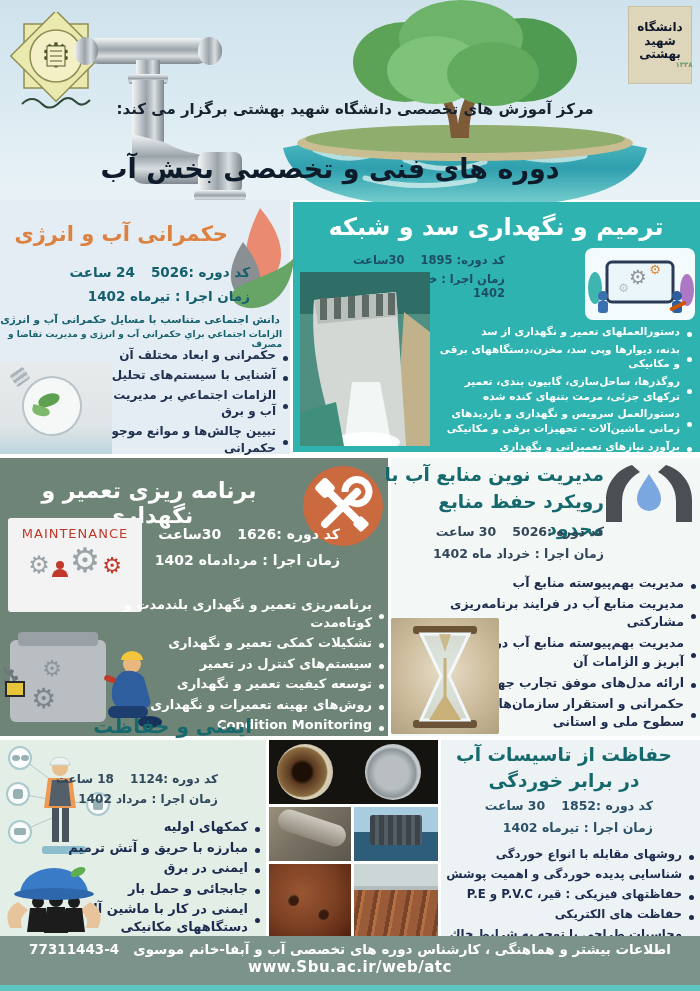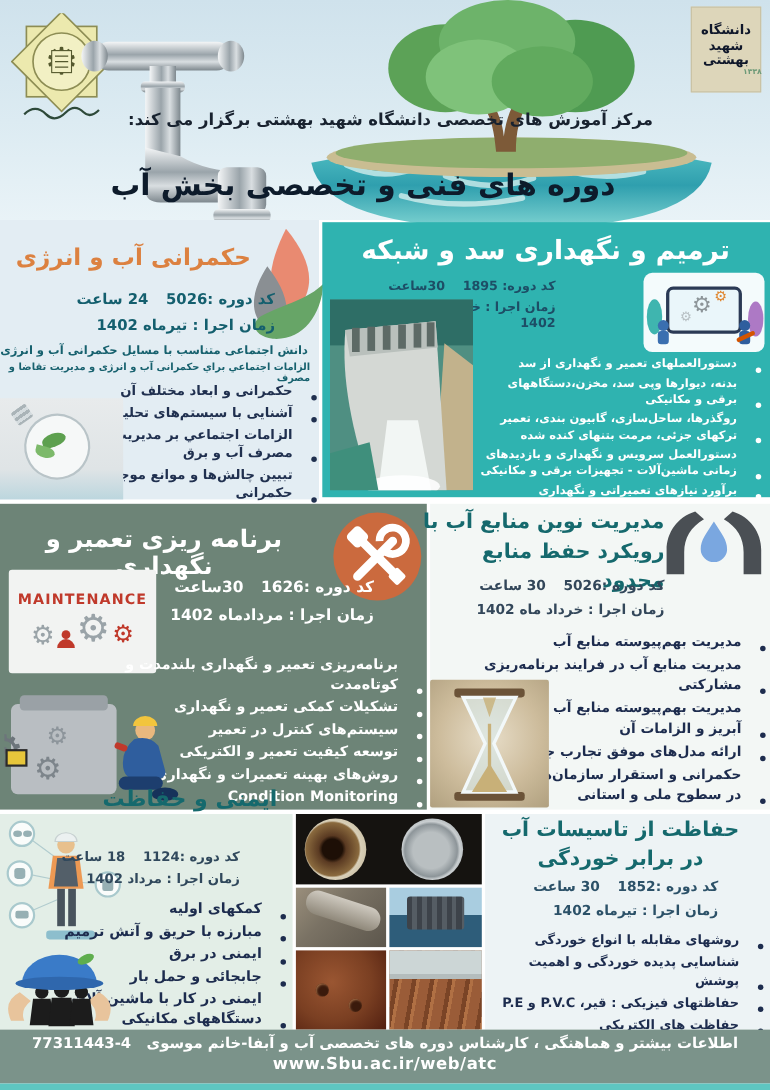--- a/index.html
+++ b/index.html
@@ -10,21 +10,21 @@
   .hdr{left:0;top:0;width:700px;height:200px;background:linear-gradient(180deg,#cfe2ec 0%,#dcebf2 55%,#e9f3f7 100%);}
   .organizer{left:100px;top:100px;width:510px;text-align:center;font-size:15px;font-weight:bold;color:#18222f;}
   .main-title{left:90px;top:153px;width:480px;text-align:center;font-size:27px;font-weight:bold;color:#0d1b2b;letter-spacing:0;}
   .sbu-box{left:628px;top:6px;width:62px;height:76px;background:#ddd6ba;border:1px solid #c8c1a4;
            display:flex;flex-direction:column;align-items:center;justify-content:center;gap:1px;}
   .sbu-box div{color:#0f172a;font-weight:bold;font-size:12px;line-height:1.05;}
   .sbu-year{font-size:7px !important;color:#6d9a78 !important;margin-left:48px;}
   
   .card{box-sizing:border-box;}
   .codeline{display:flex;gap:16px;font-weight:bold;align-items:baseline;}
-  .bullets .bullet{display:flex;gap:17px;align-items:flex-end;margin-bottom:3px;}
+  .bullets .bullet{display:flex;gap:7px;align-items:center;margin-bottom:3px;}
   .bullets .dot{width:5px;height:5px;border-radius:50%;background:currentColor;margin-top:6px;flex:0 0 auto;}
   .bullets .bt{text-align:right;}
   
   .c-gov{left:0;top:200px;width:290px;height:254px;background:#e3edf3;}
   .gov-title{left:0;top:222px;width:228px;text-align:right;font-size:21px;font-weight:bold;color:#dc8140;}
   .gov-code{left:15px;top:264px;width:235px;justify-content:flex-start;font-size:13.5px;color:#145f6e;}
   .gov-time{left:15px;top:288px;width:235px;text-align:right;font-size:13.5px;font-weight:bold;color:#145f6e;}
   .gov-sub1{left:0;top:313px;width:286px;text-align:right;font-size:10.5px;font-weight:bold;color:#17616e;padding-right:6px;box-sizing:border-box;}
   .gov-sub2{left:0;top:329px;width:286px;text-align:right;font-size:9px;font-weight:bold;color:#17616e;padding-right:4px;box-sizing:border-box;}
   .gov-bullets{left:14px;top:347px;width:274px;font-size:12px;font-weight:bold;color:#20304f;line-height:1.4;}
@@ -40,21 +40,21 @@
   .dam-code{left:350px;top:253px;width:155px;justify-content:flex-start;font-size:11.5px;color:#1d4e66;}
   .dam-time{left:350px;top:272px;width:155px;text-align:right;font-size:11.5px;font-weight:bold;color:#1d4e66;}
   .dam-illu{left:585px;top:248px;width:110px;height:72px;background:#f4fbfc;border-radius:8px;overflow:hidden;}
   .dam-bullets{left:436px;top:324px;width:256px;font-size:10.5px;font-weight:bold;color:#ffffff;line-height:1.4;}
   .dam-photo{left:300px;top:272px;width:130px;height:174px;overflow:hidden;}
   
   .c-mnt{left:0;top:458px;width:388px;height:278px;background:#6d8477;}
   .mnt-circle{left:303px;top:466px;width:80px;height:80px;border-radius:50%;background:#cb6a3e;}
   .mnt-title{left:0;top:478px;width:298px;text-align:center;font-size:22px;font-weight:bold;color:#ffffff;}
   .mnt-illu{left:8px;top:518px;width:134px;height:94px;background:#f2f3f2;border-radius:3px;overflow:hidden;text-align:center;direction:ltr;}
-  .mnt-illu .mword{color:#c0392b;font-weight:bold;font-size:13px;letter-spacing:1px;margin-top:20px;font-family:"DejaVu Sans",sans-serif;}
+  .mnt-illu .mword{color:#c0392b;font-weight:normal;font-size:13px;letter-spacing:1px;margin-top:8px;font-family:"DejaVu Sans",sans-serif;}
   .mnt-illu .gearrow{display:flex;justify-content:center;align-items:flex-end;gap:2px;margin-top:2px;}
   .gear-g{color:#9aa3a8;line-height:1;}
   .person-red{width:16px;height:16px;position:relative;}
   .person-red:before{content:"";position:absolute;left:4px;top:0;width:8px;height:8px;border-radius:50%;background:#c0392b;}
   .person-red:after{content:"";position:absolute;left:0;top:8px;width:16px;height:8px;border-radius:8px 8px 0 0;background:#c0392b;}
   .mnt-code{left:140px;top:526px;width:200px;justify-content:flex-start;font-size:14px;color:#ffffff;}
   .mnt-time{left:140px;top:552px;width:200px;text-align:right;font-size:14px;font-weight:bold;color:#ffffff;}
   .mnt-bullets{left:92px;top:596px;width:292px;font-size:13px;font-weight:bold;color:#ffffff;line-height:1.35;}
   .mnt-worker{left:4px;top:630px;width:170px;height:102px;}
   
@@ -321,21 +321,21 @@
     <div class="bullet">
         <span class="dot"></span>
         <span class="bt">تشکیلات کمکی تعمیر و نگهداری</span>
       </div>
     <div class="bullet">
         <span class="dot"></span>
         <span class="bt">سیستم‌های کنترل در تعمیر</span>
       </div>
     <div class="bullet">
         <span class="dot"></span>
-        <span class="bt">توسعه کیفیت تعمیر و الکتریکی</span>
+        <span class="bt">توسعه کیفیت تعمیر و نگهداری</span>
       </div>
     <div class="bullet">
         <span class="dot"></span>
         <span class="bt">روش‌های بهینه تعمیرات و نگهداری</span>
       </div>
     <div class="bullet">
         <span class="dot"></span>
         <span class="bt">Condition Monitoring</span>
       </div>
   </div>

